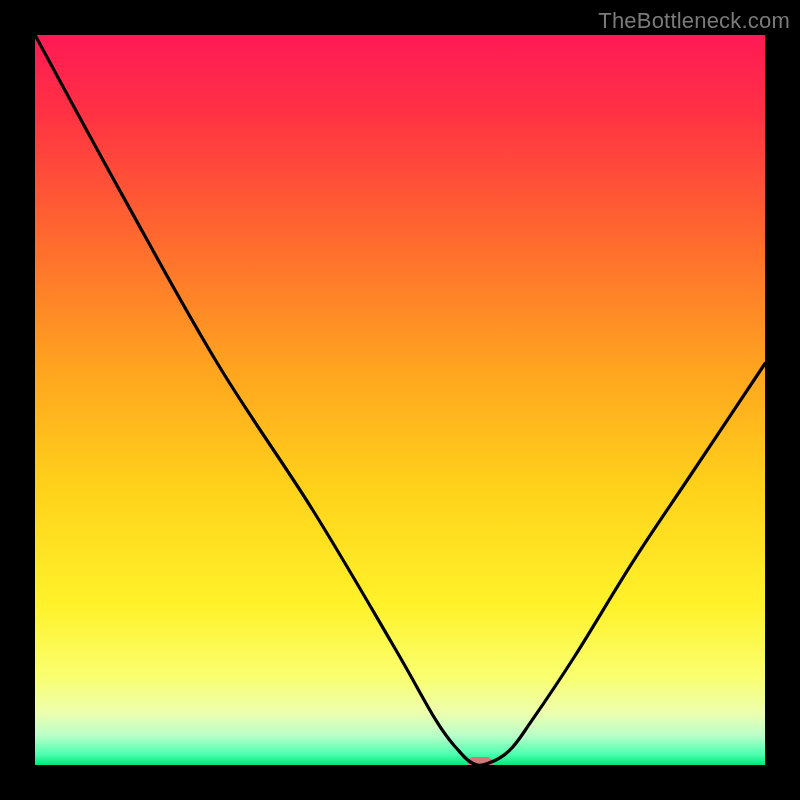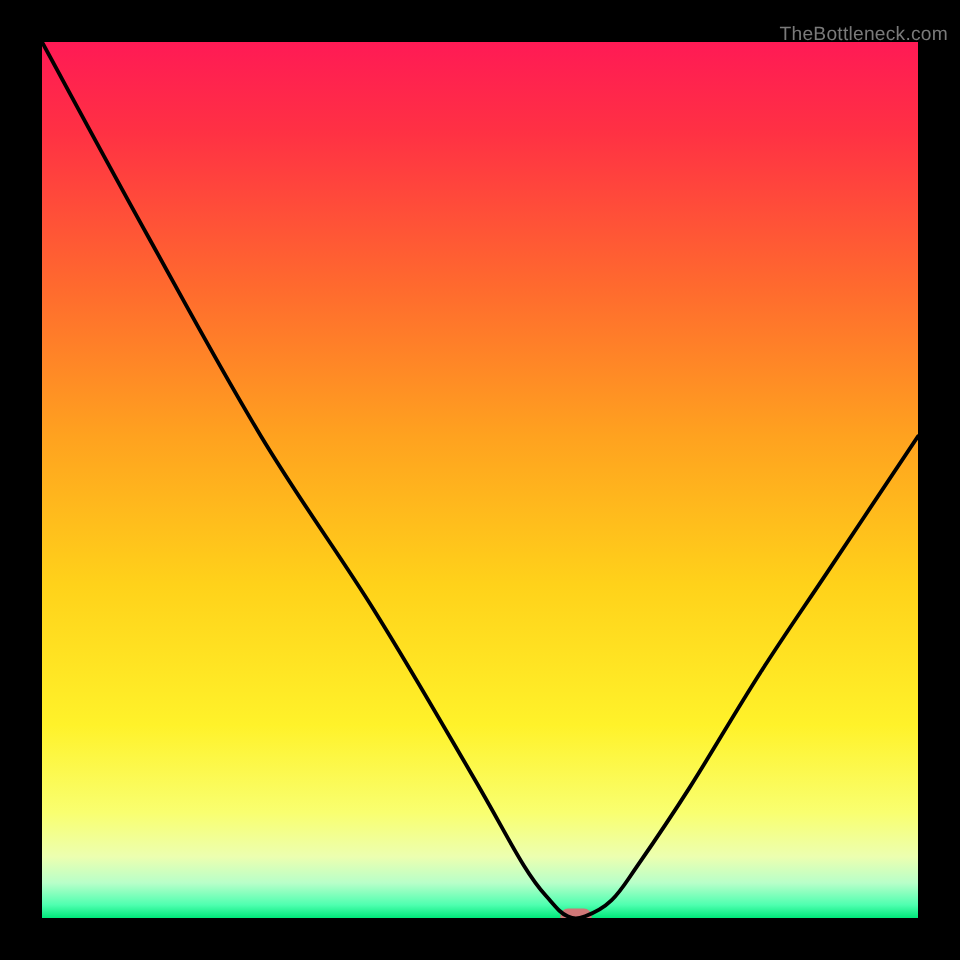--- a/index.html
+++ b/index.html
@@ -13,24 +13,24 @@
   }
   .frame {
     position: relative;
     width: 800px;
     height: 800px;
     background: #000;
     box-sizing: border-box;
   }
   .watermark {
     position: absolute;
-    top: 20px;
+    top: 8px;
     right: 10px;
     color: #7a7a7a;
-    font-size: 16px;
+    font-size: 22px;
     font-weight: 500;
     letter-spacing: 0.2px;
     z-index: 10;
   }
   .plot-area {
     position: absolute;
     left: 35px;
     top: 35px;
     width: 730px;
     height: 730px;

